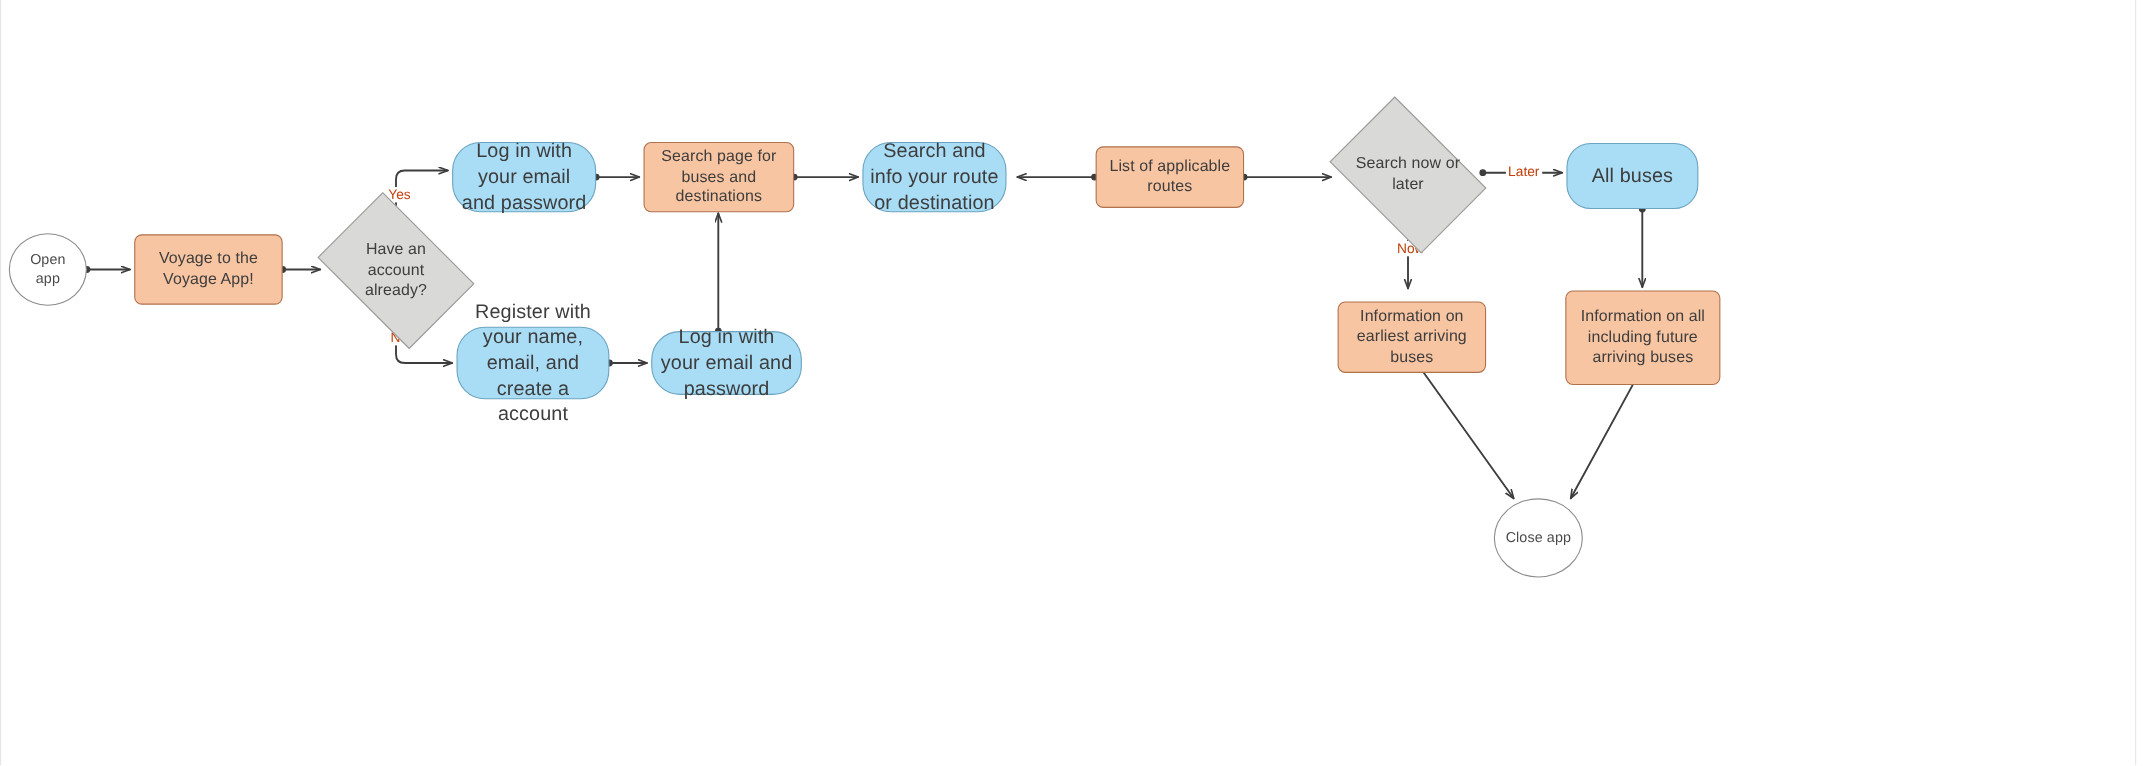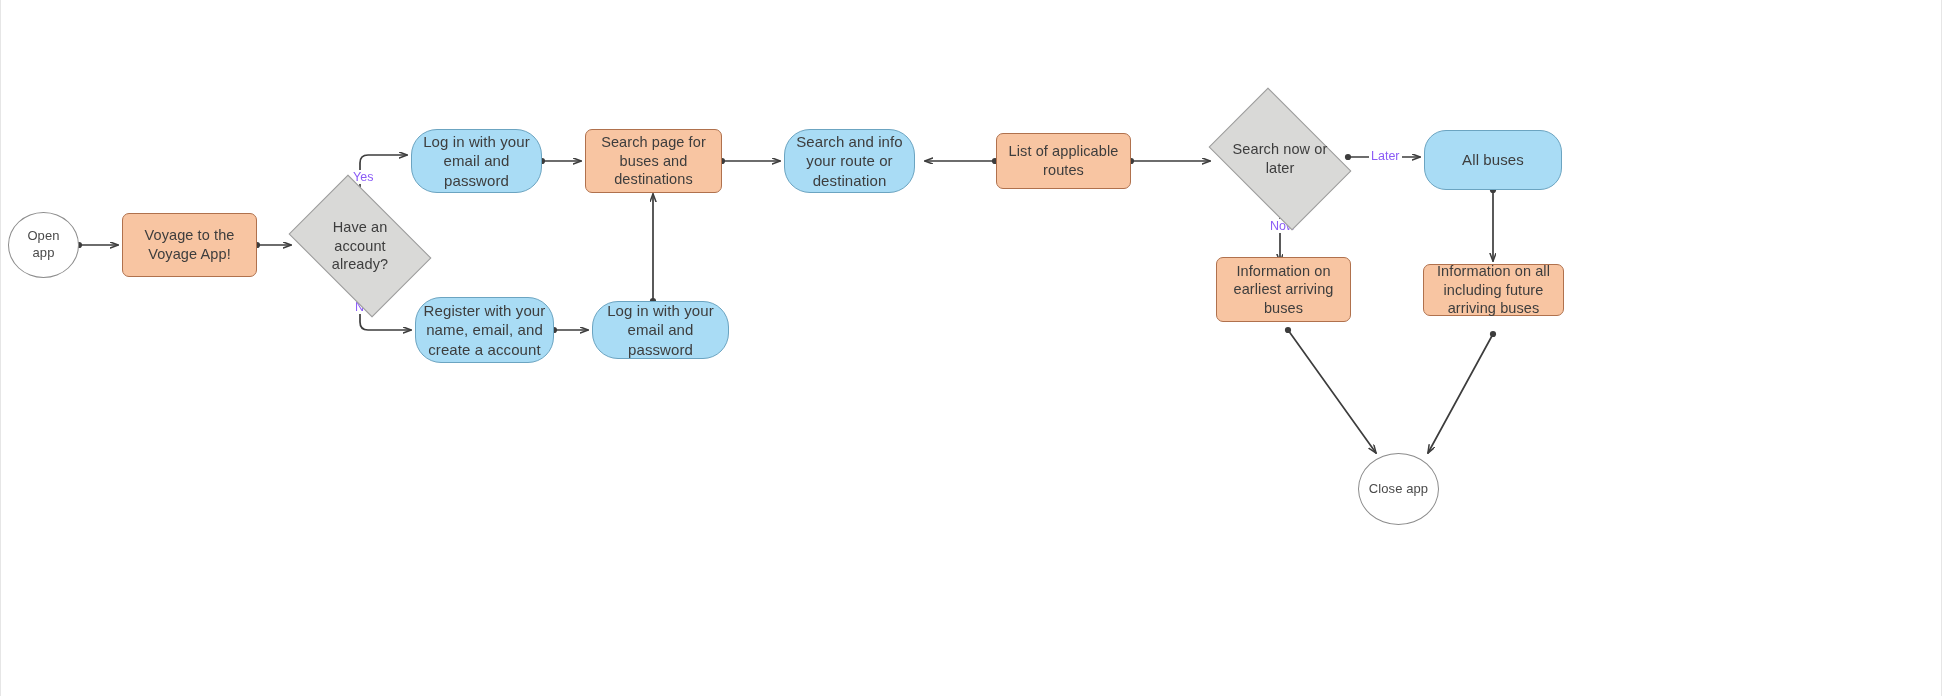--- a/index.html
+++ b/index.html
@@ -51,21 +51,21 @@
   .rect-orange {
     background: #f8c5a2;
     border: 1.4px solid #b0714d;
     border-radius: 7px;
     font-size: 14.5px;
   }
   .stad-blue {
     background: #a9dcf5;
     border: 1.4px solid #6ba4c1;
     border-radius: 26px;
-    font-size: 15px;
+    font-size: 18px;
   }
   .stad-blue.tight { border-radius: 22px; }
   .terminator {
     background: #ffffff;
     border: 1.3px solid #8c8c8c;
     border-radius: 50%;
     font-size: 13px;
     color: #4a4a4a;
     align-items: center;
   }
@@ -86,21 +86,21 @@
   .diamond .lbl {
     position: relative;
     z-index: 2;
     width: 86%;
   }
 
   .edge-label {
     position: absolute;
     font-family: "Liberation Sans", sans-serif;
     font-size: 12.5px;
-    color: #8b5cf6;
+    color: #c2410c;
     background: #ffffff;
     padding: 0 2px;
     white-space: nowrap;
   }
 </style>
 </head>
 <body>
 
 <div id="canvas">
 
@@ -202,29 +202,29 @@
 
   <div class="node rect-orange" style="left:996px; top:133px; width:135px; height:56px;">
     <span class="lbl">List of applicable routes</span>
   </div>
 
   <div class="node diamond" style="left:1221px; top:117px; width:118px; height:84px;">
     <span class="dshape"></span>
     <span class="lbl">Search now or later</span>
   </div>
 
-  <div class="node stad-blue tight" style="left:1424px; top:130px; width:138px; height:60px;">
+  <div class="node stad-blue tight" style="left:1424px; top:130px; width:120px; height:60px;">
     <span class="lbl">All buses</span>
   </div>
 
-  <div class="node rect-orange" style="left:1216px; top:257px; width:135px; height:65px;">
+  <div class="node rect-orange" style="left:1216px; top:274px; width:135px; height:65px;">
     <span class="lbl">Information on earliest arriving buses</span>
   </div>
 
-  <div class="node rect-orange" style="left:1423px; top:264px; width:141px; height:52px;">
+  <div class="node rect-orange" style="left:1423px; top:264px; width:141px; height:86px;">
     <span class="lbl">Information on all including future arriving buses</span>
   </div>
 
   <div class="node terminator" style="left:1358px; top:453px; width:81px; height:72px;">
     <span class="lbl">Close app</span>
   </div>
 
 </div>
 
 </body></html>

